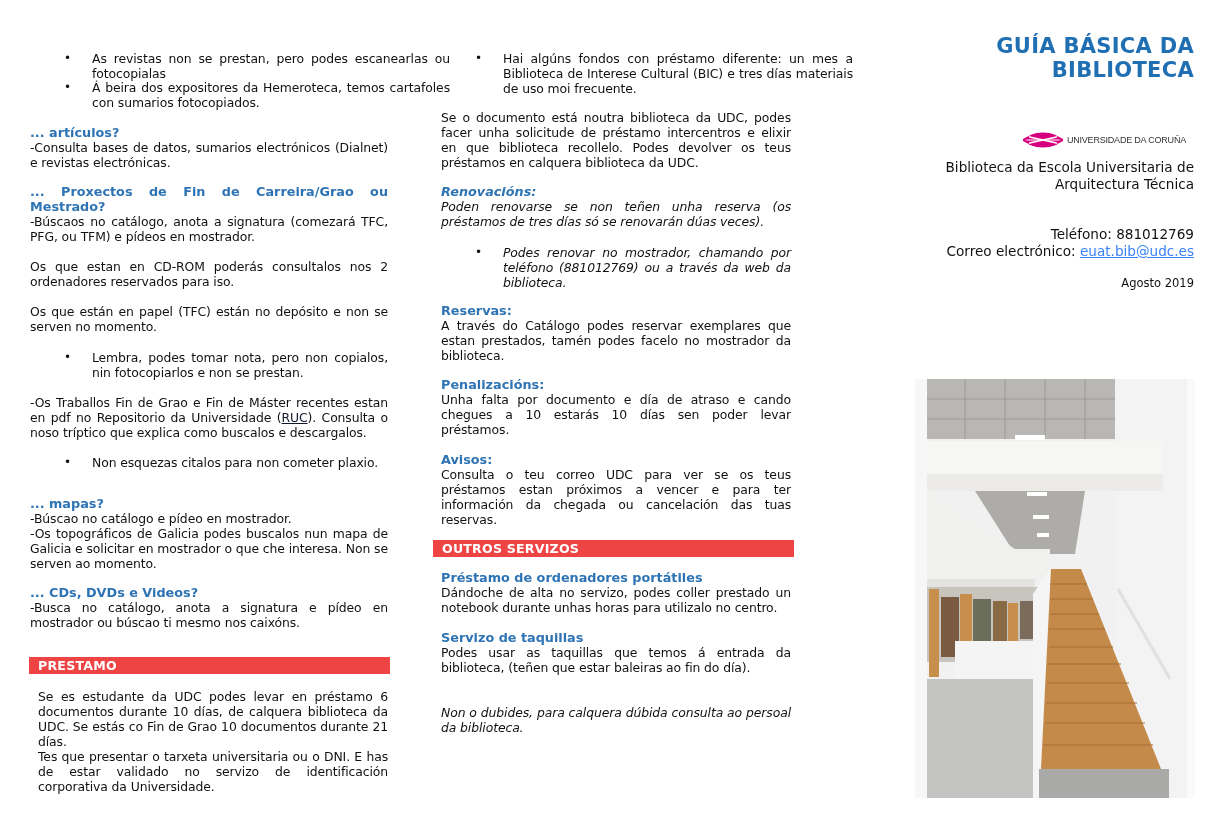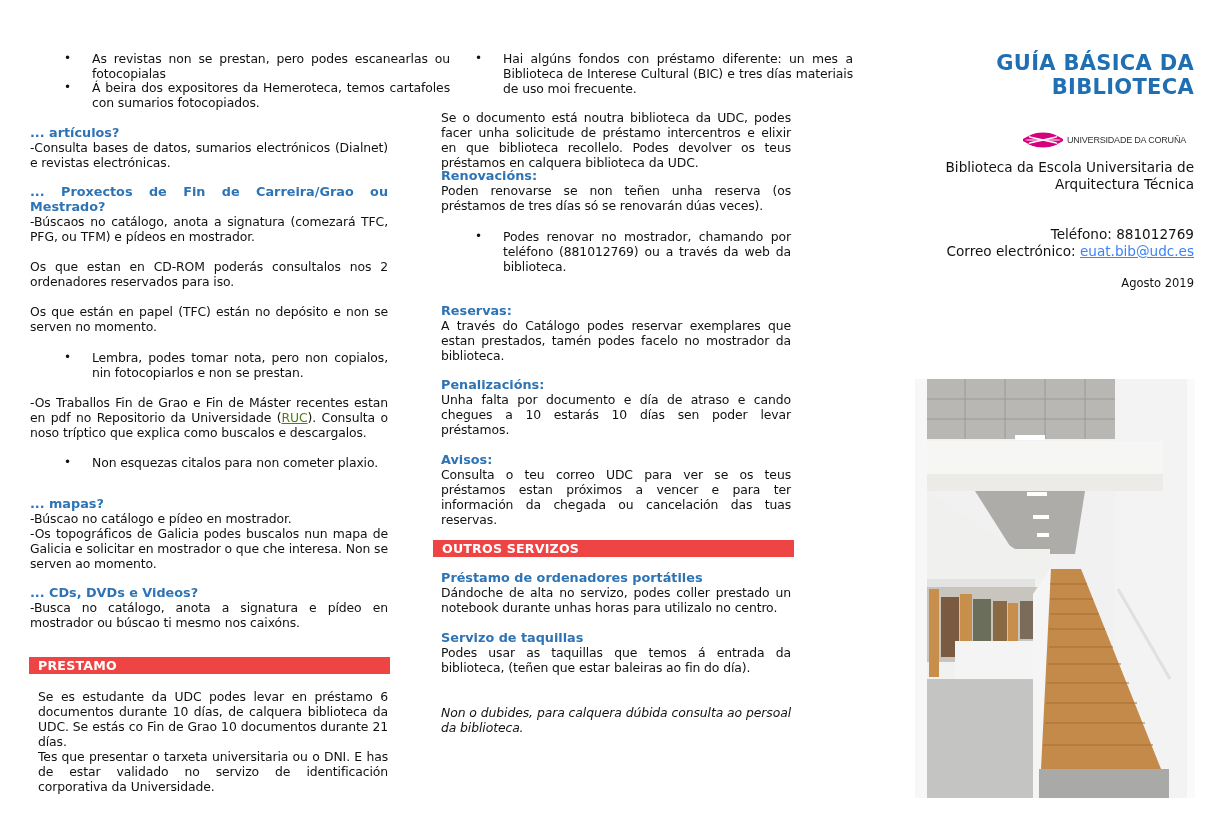--- a/index.html
+++ b/index.html
@@ -11,21 +11,21 @@
   .col-right { left:930px; width:264px; }
   .p { font-size:12.4px; line-height:15px; text-align:justify; margin:0; letter-spacing:-0.1px; }
   .p b { font-weight:normal; }
   .h { font-size:12.8px; line-height:15px; font-weight:bold; color:#2e74b5; margin:0; text-align:justify; }
   .h.spread { text-align-last:justify; }
   .bullet { position:relative; padding-left:62px; }
   .bullet .dot { position:absolute; left:34px; top:0; font-size:12px; }
   .bar { position:absolute; height:17px; background:#ef4444; color:#fff; font-weight:bold;
          font-size:12.6px; line-height:17px; padding-left:9px; box-sizing:border-box; letter-spacing:0.2px; }
   .abs { position:absolute; }
-  a.link { color:#4d7c0f; text-decoration:underline; }
+  a.link { color:#0f172a; text-decoration:underline; }
   .title { font-size:21px; line-height:24px; font-weight:bold; color:#1f6fb2; text-align:right; letter-spacing:0.3px; }
   .rt { font-size:13.6px; line-height:17px; text-align:right; }
   .photo { position:absolute; left:915px; top:379px; width:280px; height:419px; overflow:hidden; background:#eee; }
 </style>
 </head>
 <body>
 
 <div class="col col-left">
 
   <div class="abs bullet p" style="top:51px;width:358px;left:0;">
@@ -79,21 +79,21 @@
 </div>
 
 <div class="col col-mid">
   <div class="abs bullet p" style="top:51px;width:350px;left:0;">
     <span class="dot">•</span>
     <span>Hai algúns fondos con préstamo diferente</span><b>: un mes</b><span> a Biblioteca de Interese Cultural (BIC) </span><b>e tres</b><span> días materiais de uso moi frecuente.</span>
   </div>
 
   <p class="abs p" style="top:110px;width:350px;"><span>Se o documento está noutra biblioteca da UDC, podes facer unha solicitude </span><b>de préstamo intercentros</b><span> e elixir en que biblioteca recollelo. Podes devolver os teus préstamos en calquera biblioteca da UDC.</span></p>
 
-  <div class="abs" style="top:168px;width:350px;">
+  <div class="abs" style="top:184px;width:350px;font-style:italic;">
     <p class="h">Renovacións:</p>
     <p class="p">Poden renovarse se non teñen unha reserva (os préstamos de tres días só se renovarán dúas veces).</p>
     <div class="bullet p" style="margin-top:16px;">
       <span class="dot">•</span>
       <span>Podes renovar  no mostrador, chamando por teléfono (881012769) ou a través da web da biblioteca.</span>
     </div>
   </div>
 
   <div class="abs" style="top:303px;width:350px;">
     <p class="h">Reservas:</p>
@@ -119,21 +119,21 @@
     <p class="h">Servizo de taquillas</p>
     <p class="p">Podes usar as taquillas que  temos á entrada da biblioteca, (teñen que estar baleiras ao fin do día).</p>
   </div>
 
   <p class="abs p" style="top:705px;width:350px;font-style:italic;">Non o dubides, para calquera dúbida consulta ao persoal da biblioteca.</p>
 </div>
 
 <div class="bar" style="left:433px;top:540px;width:361px;">OUTROS SERVIZOS</div>
 
 <div class="col col-right">
-  <div class="abs title" style="top:51px;width:264px;">
+  <div class="abs title" style="top:34px;width:264px;">
     <div>GUÍA BÁSICA DA</div>
     <div>BIBLIOTECA</div>
   </div>
 
   <div class="abs" style="top:131px;right:8px;display:flex;align-items:center;gap:4px;">
     <svg width="40" height="18" viewBox="0 0 40 18">
       <ellipse cx="20" cy="9" rx="17" ry="7.5" fill="#d6007e"></ellipse>
       <path d="M2 5 L38 13 M2 13 L38 5" stroke="#fff" stroke-width="1.6"></path>
       <path d="M3 9 L37 9" stroke="#fff" stroke-width="1.2"></path>
       <path d="M0 9 L6 6 M0 9 L6 12 M40 9 L34 6 M40 9 L34 12" stroke="#d6007e" stroke-width="2"></path>

